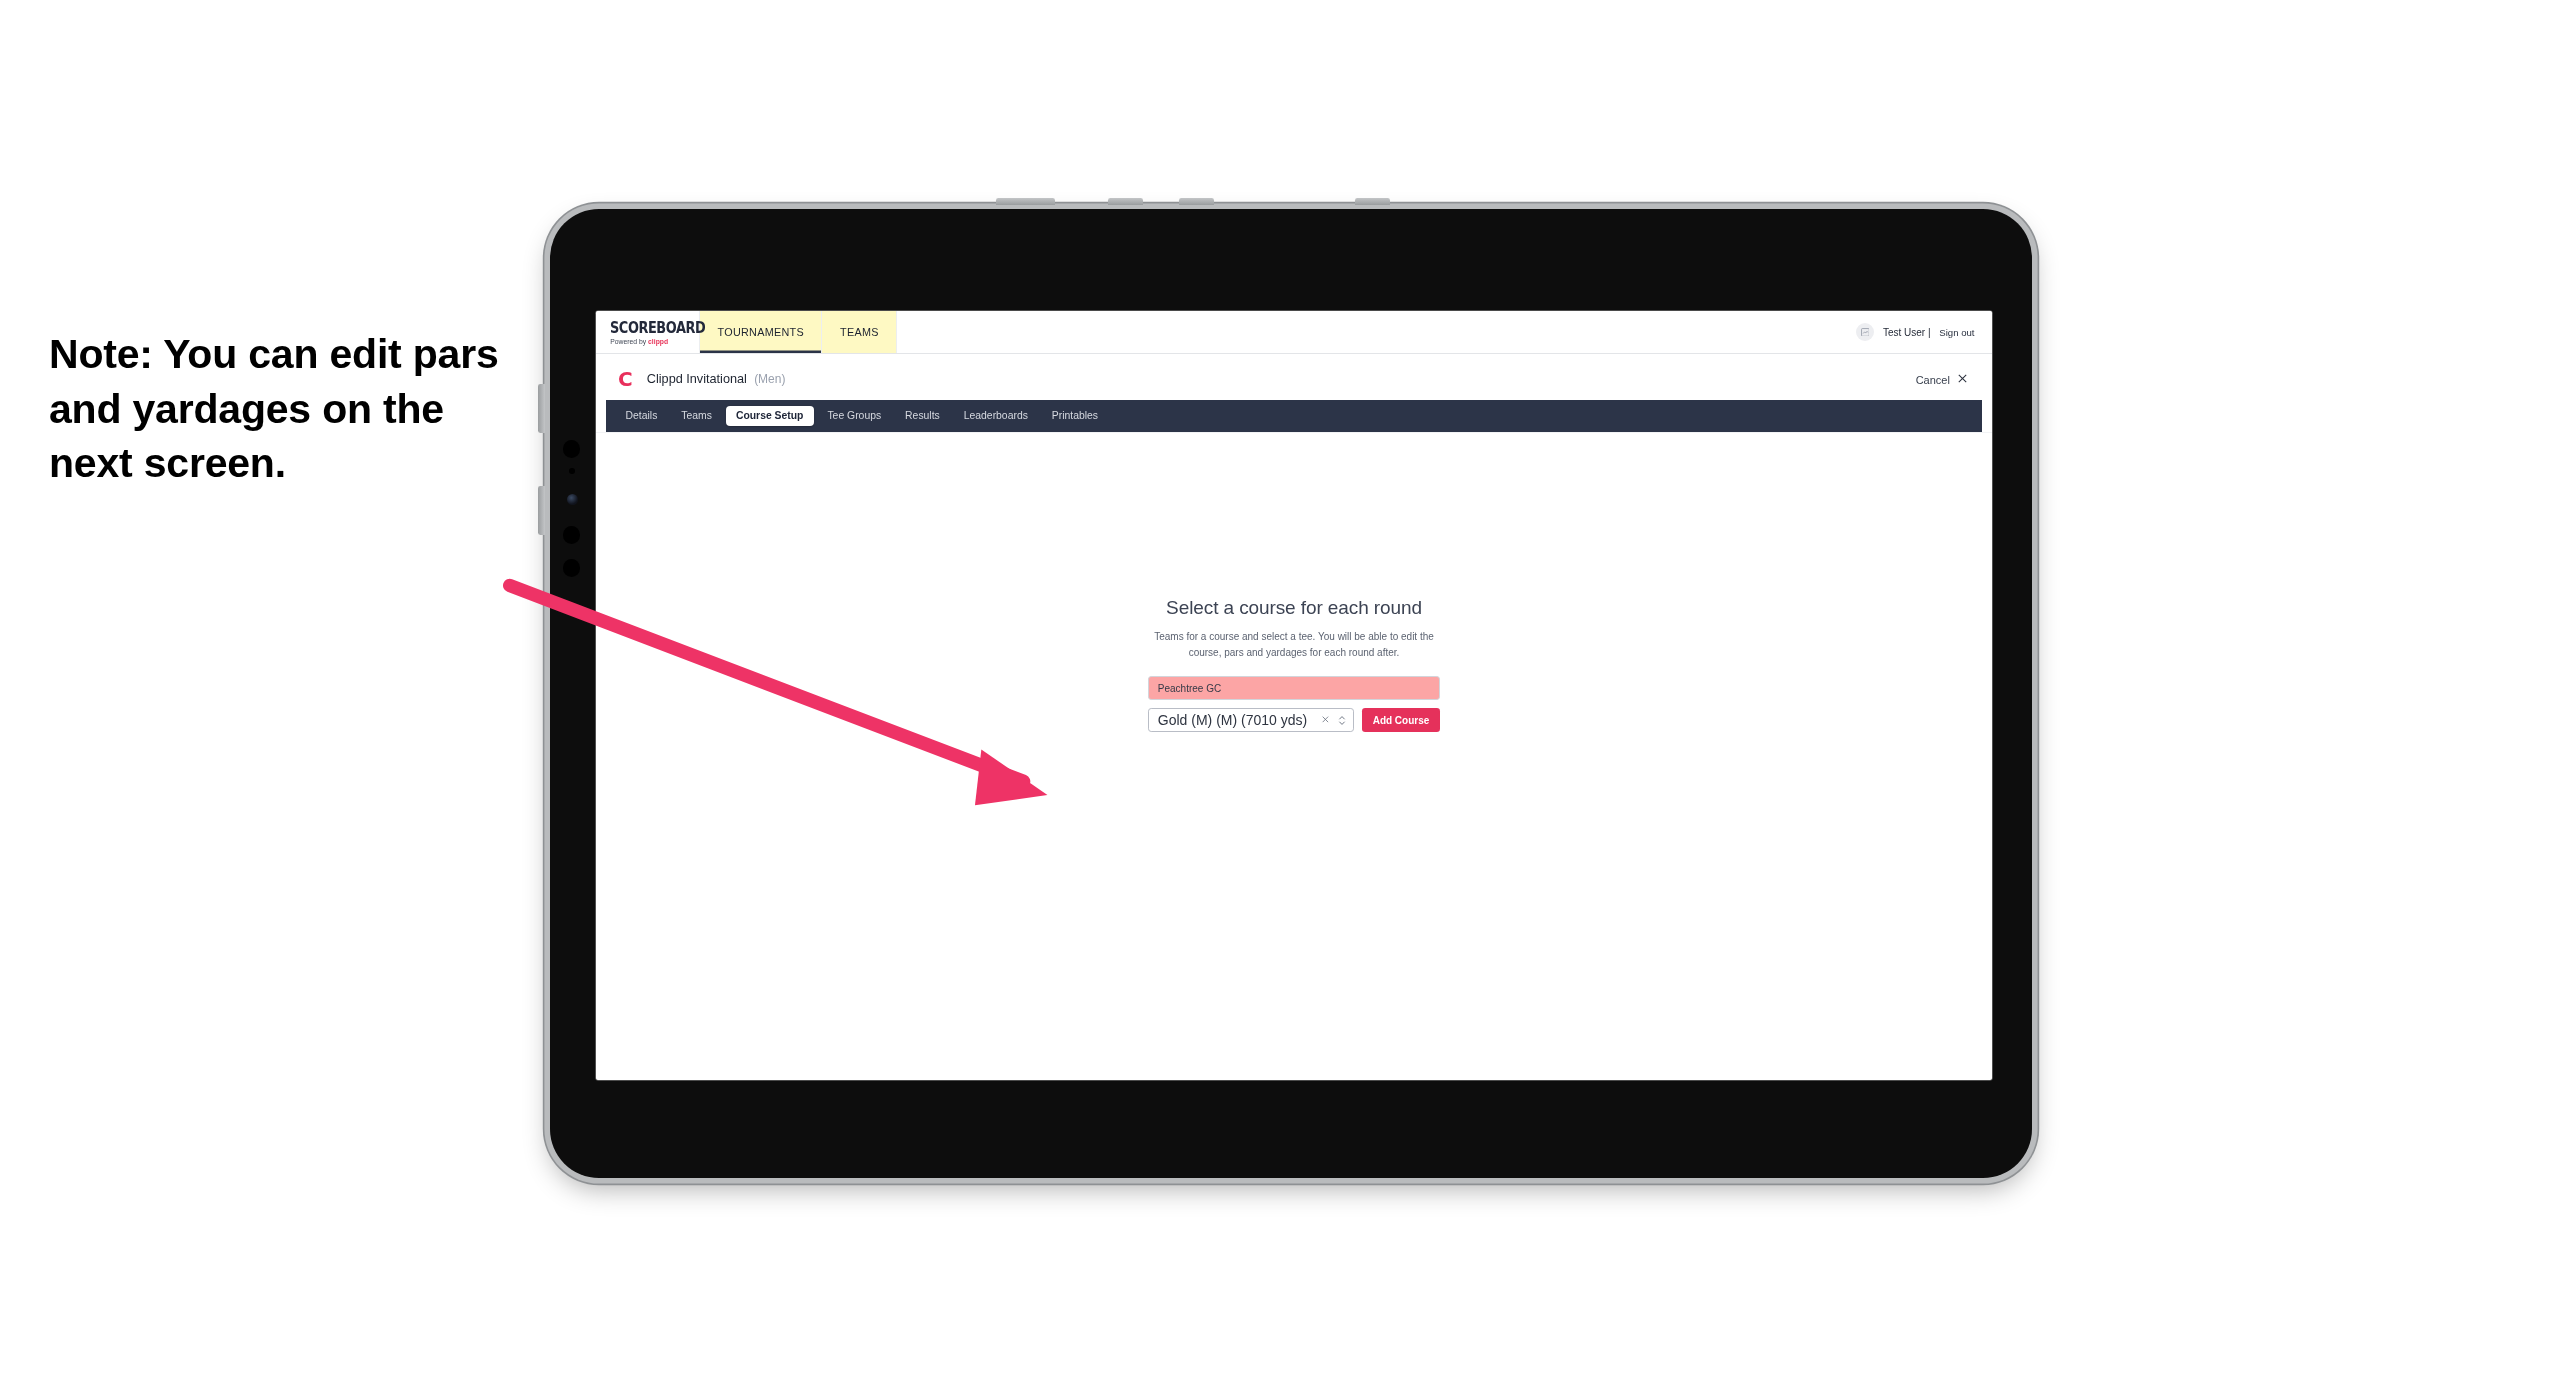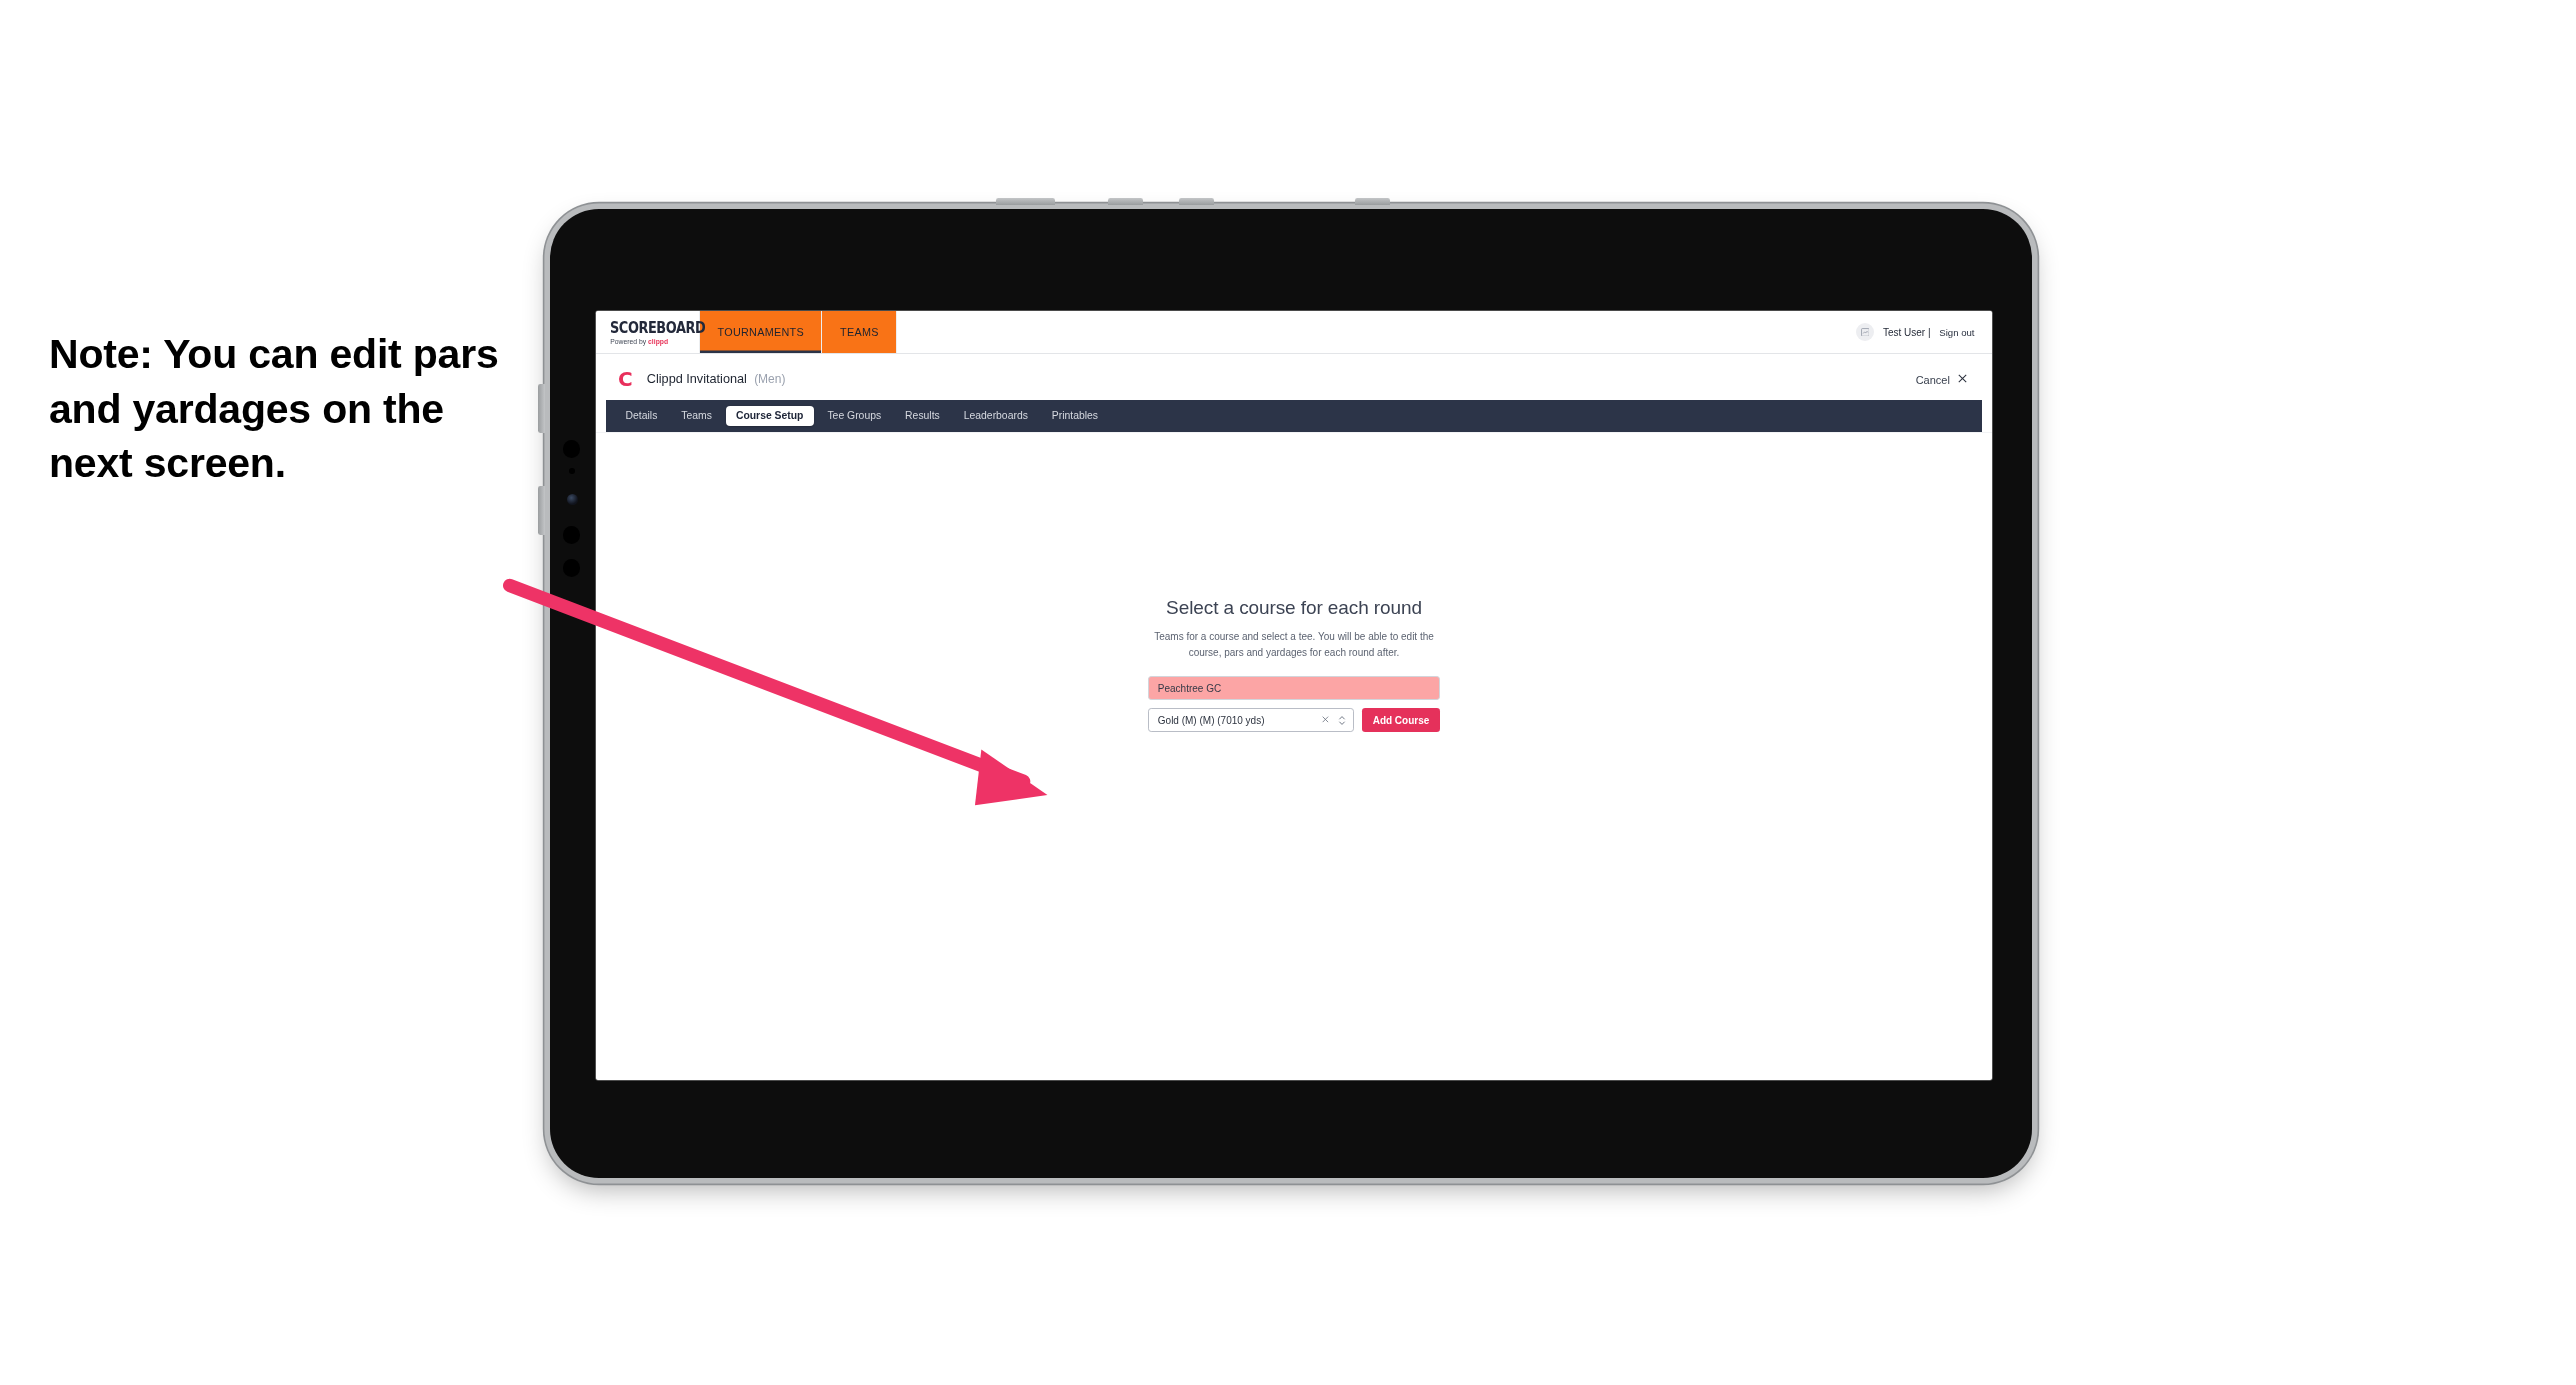--- a/index.html
+++ b/index.html
@@ -120,21 +120,21 @@
   #logo-sub .brand { color: #e8355a; font-weight: 700; }
 
   .nav-tab {
     display: flex;
     align-items: center;
     padding: 0 17.5px;
     font-size: 10.8px;
     letter-spacing: 0.3px;
     color: #1d2330;
     border-right: 0.8px solid #eceef0;
-    background: #f97316;
+    background: #fef9c3;
     cursor: pointer;
     text-align: right;
   }
   .nav-tab.active {
     box-shadow: inset 0 -2.4px 0 0 #2b3347;
     font-weight: 400;
   }
 
   #appbar-spacer { flex: 1; }
 
@@ -269,21 +269,21 @@
     flex: 1;
     height: 24px;
     border: 0.8px solid #b9bdc6;
     border-radius: 3.2px;
     background: #ffffff;
     display: flex;
     align-items: center;
     padding: 0 7.2px 0 8.8px;
     cursor: pointer;
   }
-  #tee-value { font-size: 10px; color: #2e3440; white-space: nowrap; }
+  #tee-value { font-size: 14px; color: #2e3440; white-space: nowrap; }
   #tee-icons { margin-left: auto; display: flex; align-items: center; gap: 8px; }
   #tee-clear { font-size: 10.4px; color: #6b7280; line-height: 1; cursor: pointer; }
   #tee-stepper { color: #6b7280; display: flex; cursor: pointer; }
 
   #add-course-btn {
     width: 78px;
     height: 24px;
     border: none;
     border-radius: 3.2px;
     background: #e5315b;

